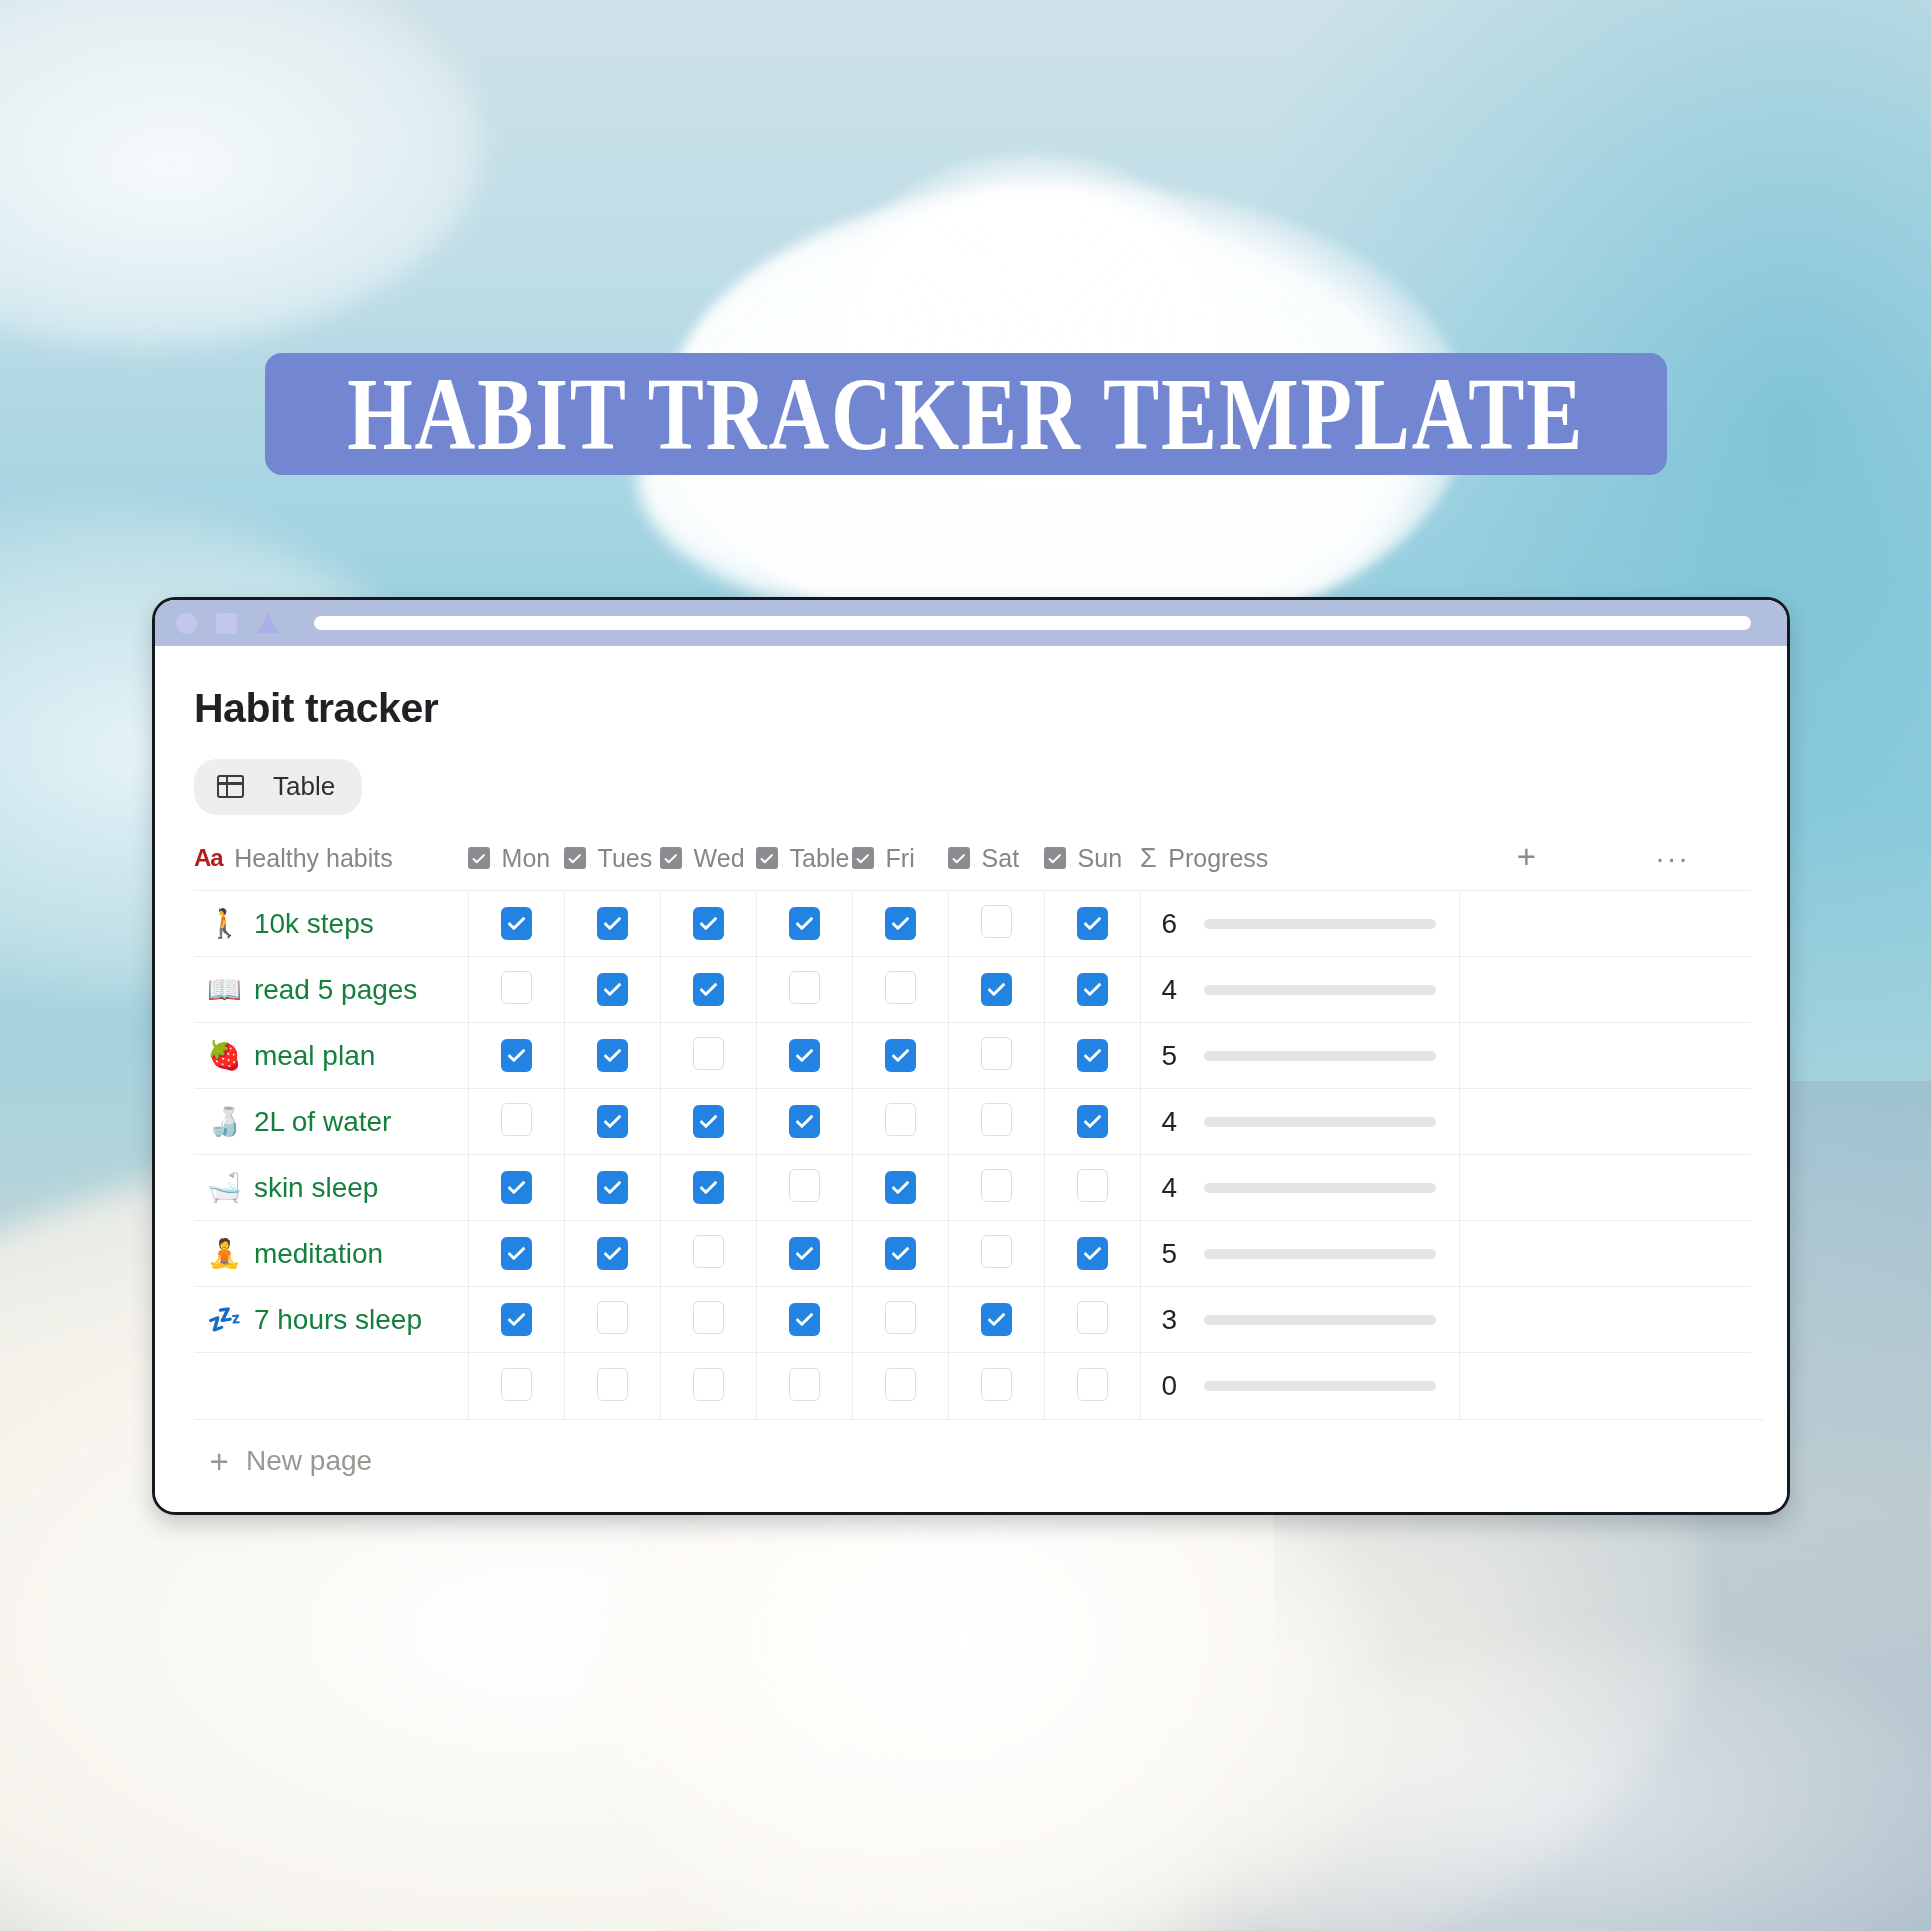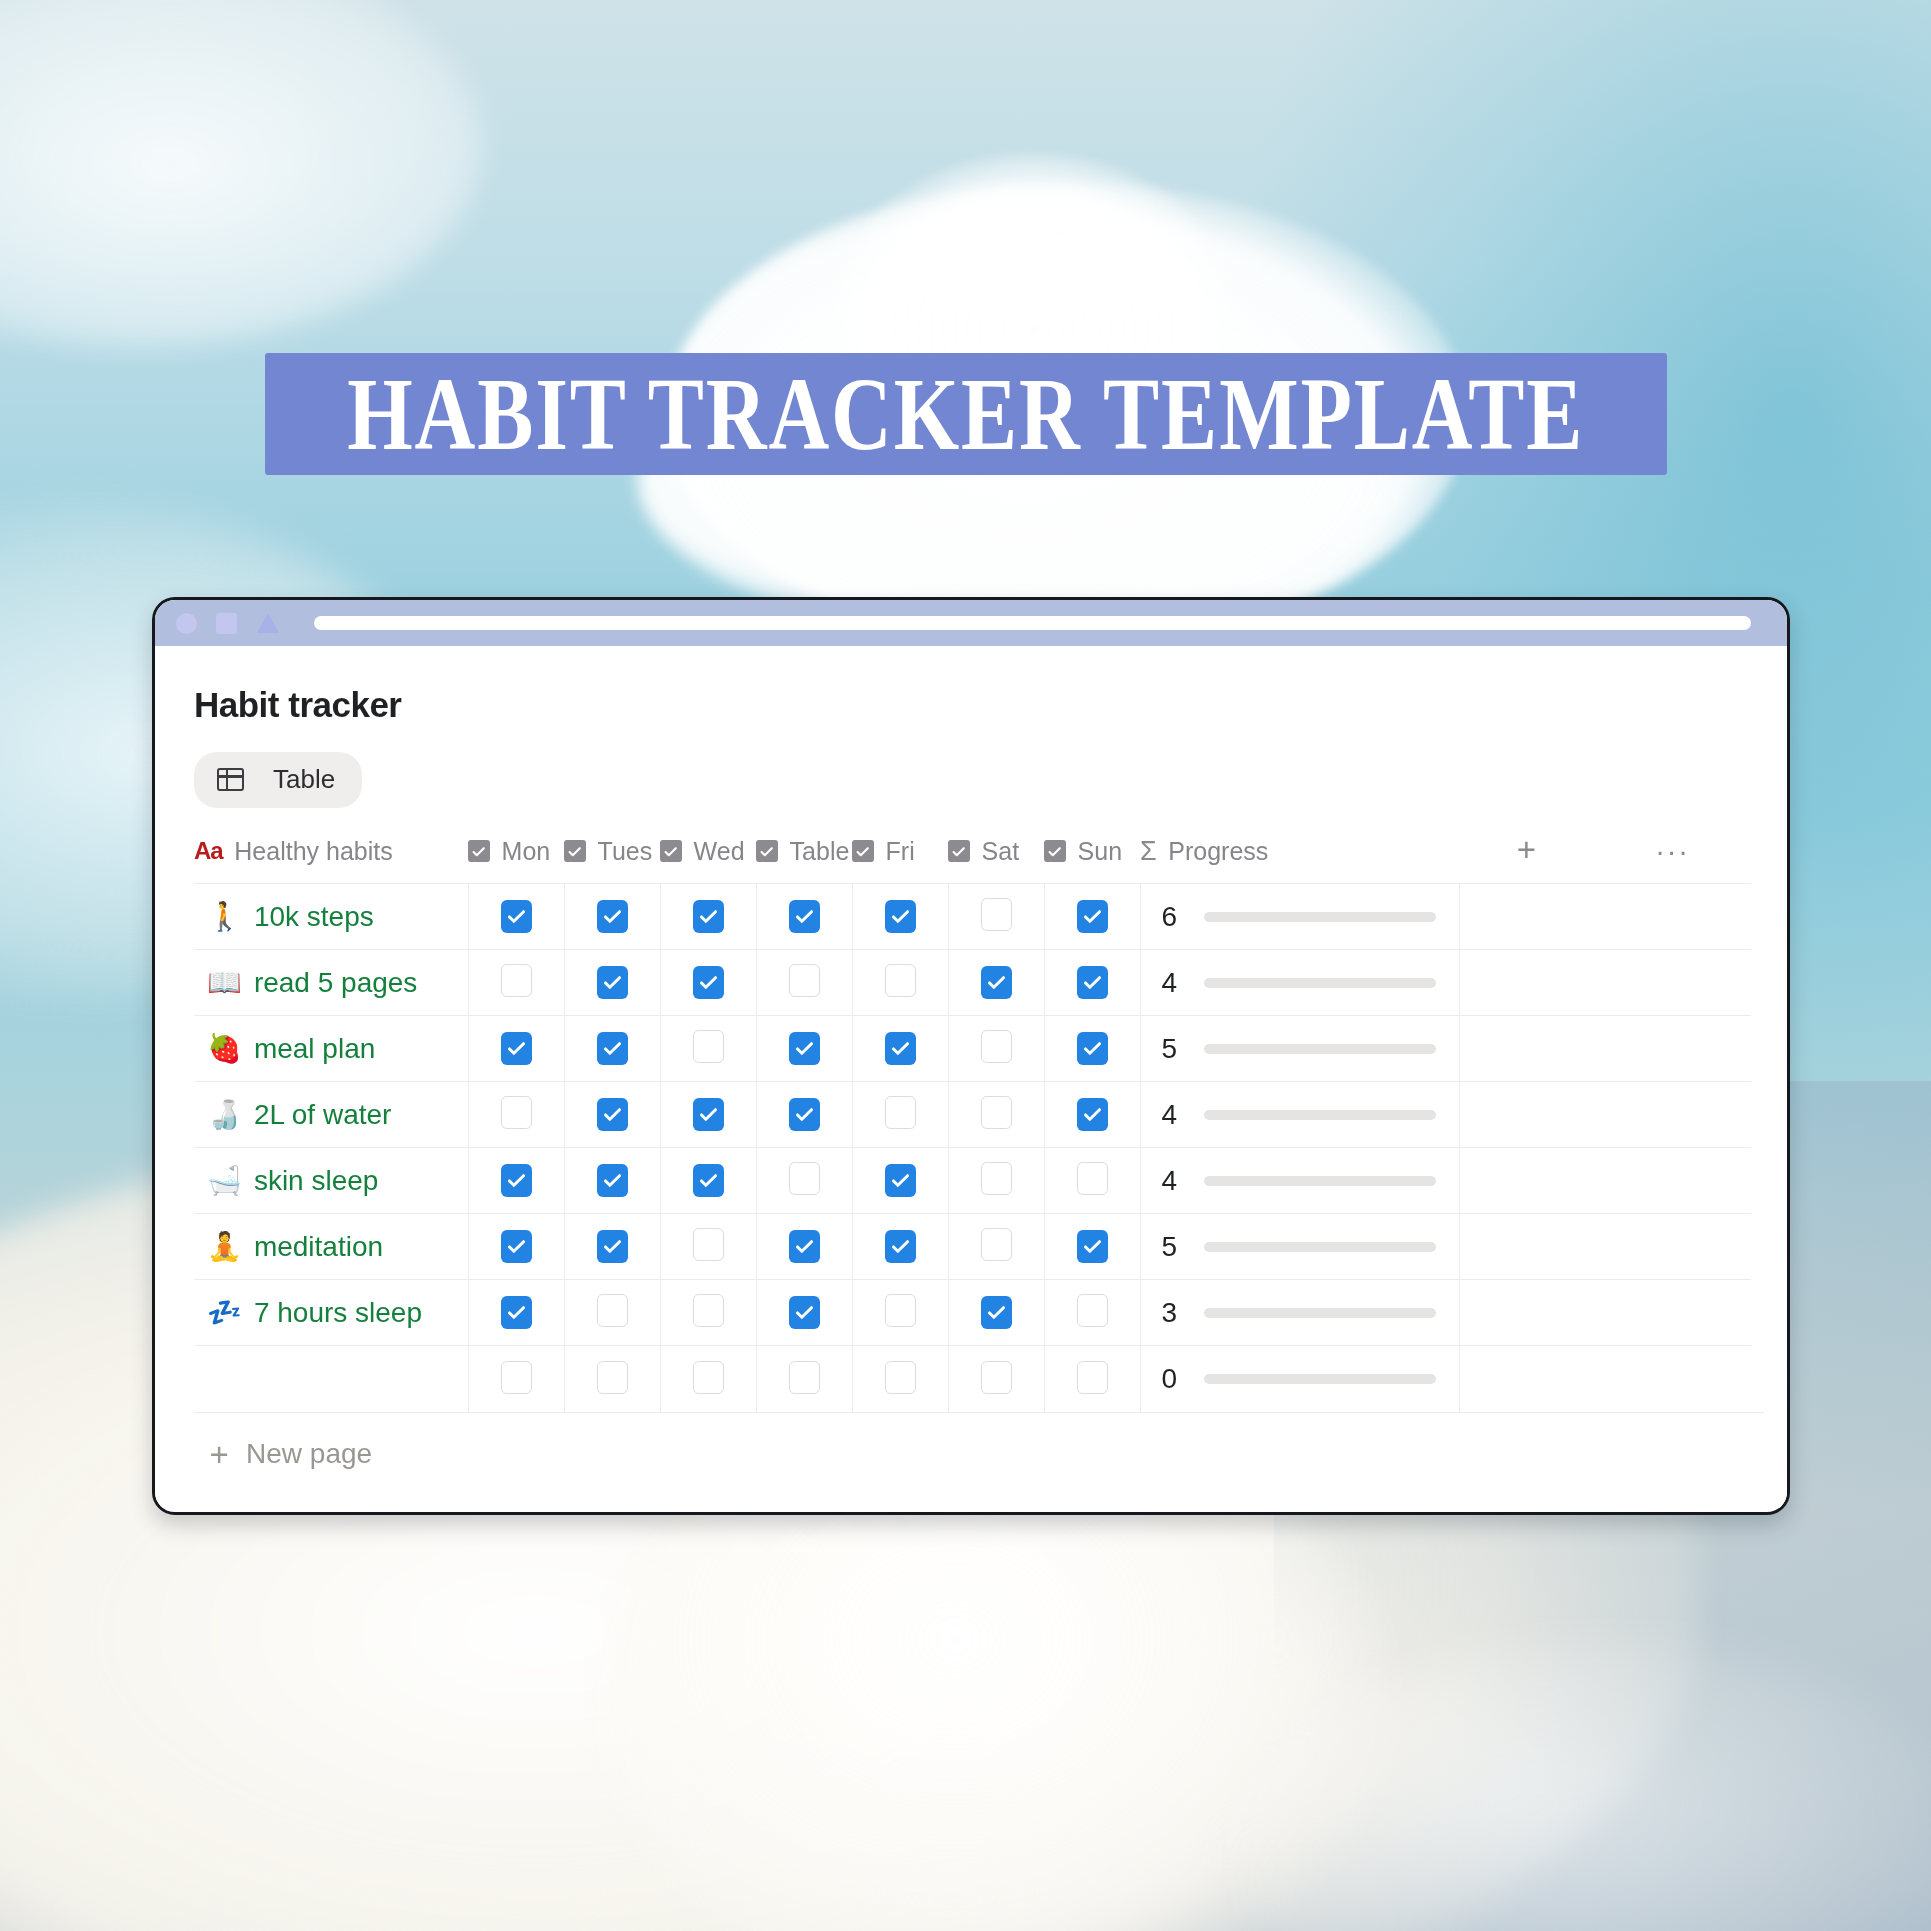--- a/index.html
+++ b/index.html
@@ -75,21 +75,21 @@
     filter:blur(21px);
   }
   .sky-bottom-right{
     position:absolute;right:0;bottom:0;width:34%;height:44%;
     background:linear-gradient(200deg, rgba(150,175,195,.45) 0%, rgba(160,182,200,.25) 45%, rgba(255,255,255,0) 75%);
   }
 
   
   #banner{
     position:absolute;left:265px;top:353px;width:1402px;height:122px;
-    background:#7386d1;border-radius:3px;
+    background:#7386d1;border-radius:17px;
     display:flex;align-items:center;justify-content:center;
   }
   #banner .banner-text{
     font-family:"Liberation Serif","DejaVu Serif",serif;
     font-weight:700;color:#ffffff;
     font-size:85px;letter-spacing:1.9px;line-height:1;
     transform:scaleY(1.22) scaleX(0.99);
     white-space:nowrap;
   }
 
@@ -107,21 +107,21 @@
   .chrome-dots{display:flex;align-items:center;gap:19.3px;margin-right:35px;}
   .dot-circle{width:21px;height:21px;border-radius:50%;background:#c3c6ef;}
   .dot-square{width:21px;height:21px;border-radius:2.9px;background:#c3c6ef;}
   .dot-tri{width:0;height:0;border-left:11.6px solid transparent;border-right:11.6px solid transparent;border-bottom:20px solid #aab0e8;}
   .urlbar{flex:1;height:13.5px;border-radius:7.7px;background:#ffffff;margin-right:15.4px;}
 
   #page{background:#fff;height:862px;position:relative;}
   .page-inner{padding:33px 39px 0 39px;}
 
   #page-title{
-    font-size:35px;font-weight:700;color:#1f2124;letter-spacing:-0.5px;
+    font-size:41px;font-weight:700;color:#1f2124;letter-spacing:-0.5px;
     margin:5.8px 0 0 0;
   }
 
   
   #view-tabs{margin-top:27px;}
   .view-chip{
     display:inline-flex;align-items:center;gap:29px;
     background:#efeeec;border-radius:23px;padding:12.6px 27px 12.6px 23px;
     font-size:26px;color:#2c2e31;
   }

